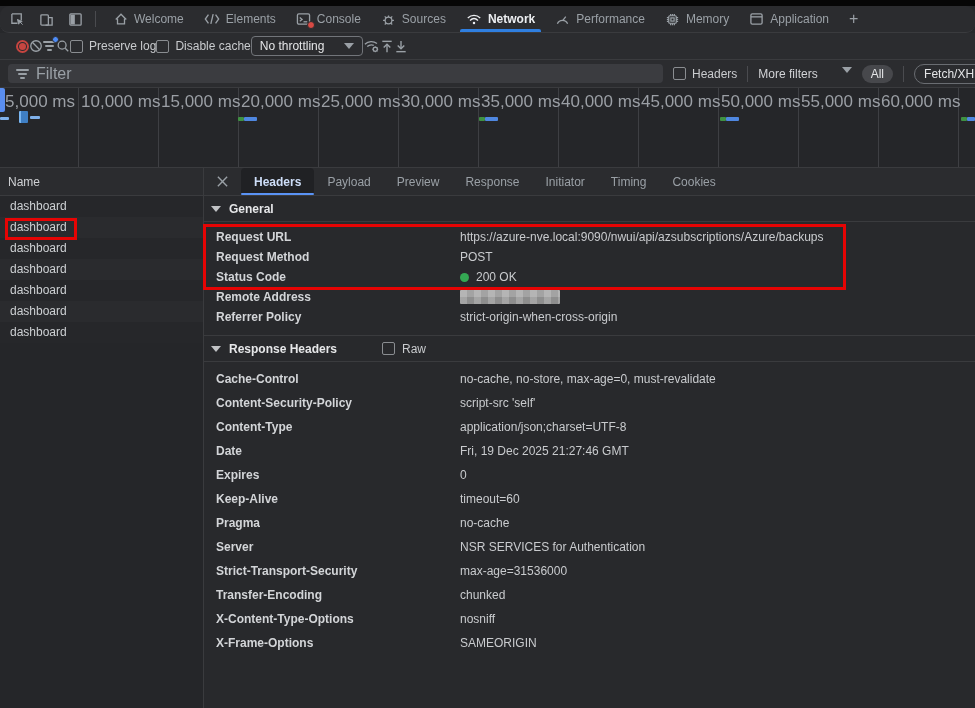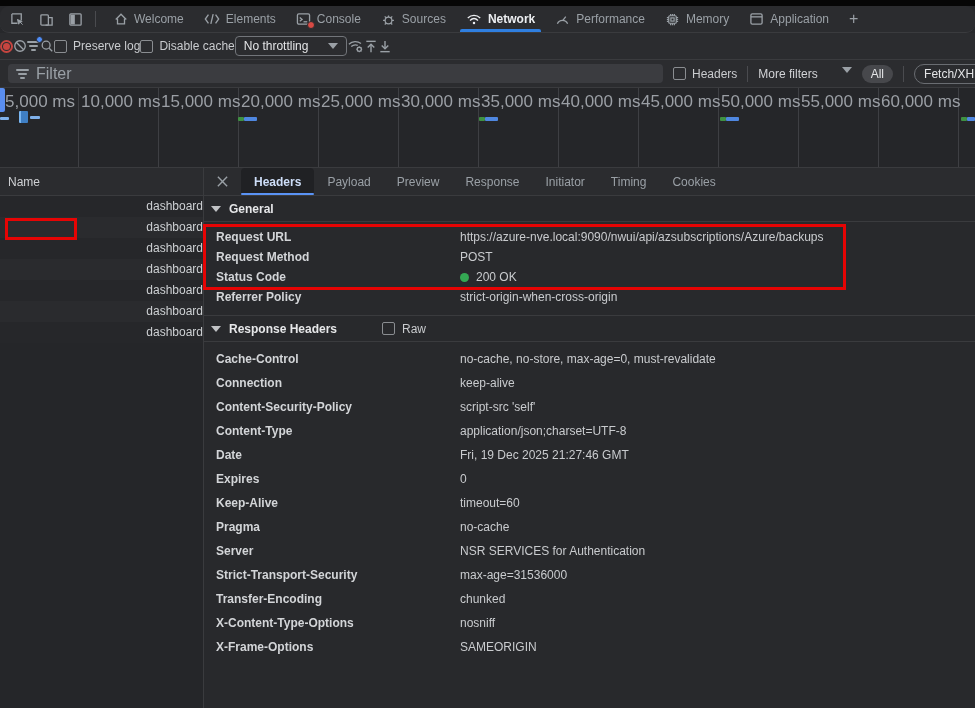--- a/index.html
+++ b/index.html
@@ -41,21 +41,21 @@
   }
   .badge-err {
     position: absolute; right: -4px; bottom: -3px; width: 8px; height: 8px;
     background: #d84a44; border-radius: 50%; border: 1px solid #2b2c2f;
   }
   .tab-more { display:flex; align-items:center; padding: 0 10px; color:#9aa0a6; font-size: 16px; }
 
   
   .toolbar {
     height: 27px; background: #2b2c2f; display: flex; align-items: center;
-    padding: 0 0; border-bottom: 1px solid #3a3b3e;
+    padding: 0 16px; border-bottom: 1px solid #3a3b3e;
   }
   .rec { width: 13px; height: 13px; border-radius: 50%; border: 2px solid #c74540; position: relative; }
   .rec::after { content:""; position:absolute; inset: 1px; background:#c74540; border-radius:50%; }
   .icon-gray { color: #9aa0a6; display: flex; position: relative; }
   .dot-blue { position:absolute; right:-3px; top:-3px; width:7px;height:7px;border-radius:50%;
     background:#4e8cf7; border:1px solid #2b2c2f; }
   .chk { display: flex; align-items: center; gap: 6px; color: #c9cbce; }
   .chkbox { width: 13px; height: 13px; border: 1px solid #8a8d91; border-radius: 2px; background: transparent; }
   .throttle {
     display: flex; align-items: center; gap: 20px; border: 1px solid #72757a;
@@ -98,21 +98,21 @@
     color: #9b9fa5; font-size: 17px; white-space: nowrap;
   }
   .tl-grip { position: absolute; left: 0; top: 0; width: 5px; height: 24px; background: #5a8ef0; border-radius: 0 2px 2px 0; }
   .blip { position: absolute; border-radius: 1px; }
 
   
   .main { position: absolute; top: 168px; left: 0; right: 0; bottom: 0; display: flex; }
 
   .name-panel { width: 204px; border-right: 1px solid #3a3b3e; background: #252629; display: flex; flex-direction: column; }
   .name-head { height: 28px; line-height: 28px; padding-left: 8px; color: #cfd1d4; border-bottom: 1px solid #3a3b3e; background: #2b2c2f; }
-  .req-row { height: 21px; line-height: 21px; padding-left: 10px; color: #cdd0d3; white-space: nowrap; text-align: right; }
+  .req-row { height: 21px; line-height: 21px; padding-left: 10px; color: #cdd0d3; white-space: nowrap; }
   .req-row:nth-child(odd) { background: #2a2b2e; }
   .req-row:nth-child(even) { background: #26272a; }
   .req-row.selected { background: #47484c; color: #f0f1f3; }
 
   .detail-panel { flex: 1; background: #28292c; display: flex; flex-direction: column; overflow: hidden; }
   .detail-tabs { height: 28px; display: flex; align-items: stretch; border-bottom: 1px solid #3a3b3e; background: #2b2c2f; }
   .close-btn { display: flex; align-items: center; padding: 0 12px; color: #9aa0a6; }
   .dtab { display: flex; align-items: center; padding: 0 13px; color: #9aa0a6; position: relative; white-space: nowrap; }
   .dtab.active {
     background: #202124; color: #cdddf7; font-weight: 700;
@@ -413,20 +413,24 @@
       </div>
       <div class="kv">
         <span class="k">Request Method</span>
         <span class="v">POST</span>
       </div>
       <div class="kv">
         <span class="k">Status Code</span>
         <span class="v"><span class="status-dot"></span><span>200 OK</span></span>
       </div>
       <div class="kv">
+        <span class="k">Remote Address</span>
+        <span class="v"><span class="redacted"></span></span>
+      </div>
+      <div class="kv">
         <span class="k">Referrer Policy</span>
         <span class="v">strict-origin-when-cross-origin</span>
       </div>
     </div>
 
     <div class="gap-sep"></div>
 
     <div class="section-head">
       <span class="tri"></span>
       <span>Response Headers</span>
@@ -435,24 +439,20 @@
         <span>Raw</span>
       </label>
     </div>
 
     <div class="r-rows">
       <div class="kv">
         <span class="k">Cache-Control</span>
         <span class="v">no-cache, no-store, max-age=0, must-revalidate</span>
       </div>
       <div class="kv">
-        <span class="k">Connection</span>
-        <span class="v">keep-alive</span>
-      </div>
-      <div class="kv">
         <span class="k">Content-Security-Policy</span>
         <span class="v">script-src 'self'</span>
       </div>
       <div class="kv">
         <span class="k">Content-Type</span>
         <span class="v">application/json;charset=UTF-8</span>
       </div>
       <div class="kv">
         <span class="k">Date</span>
         <span class="v">Fri, 19 Dec 2025 21:27:46 GMT</span>

